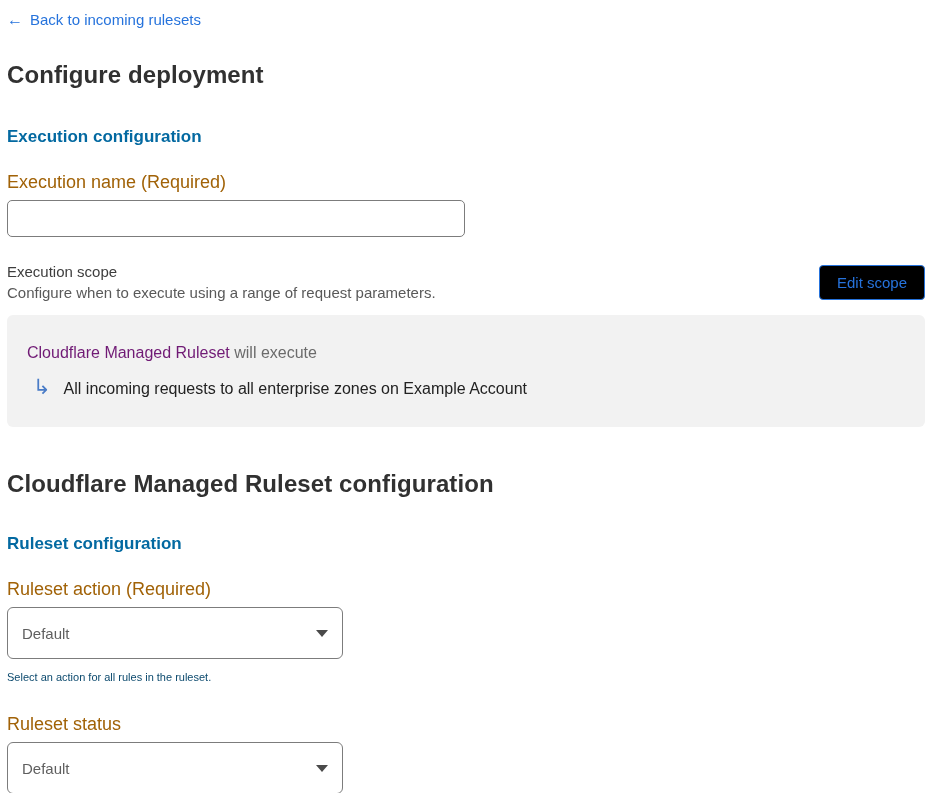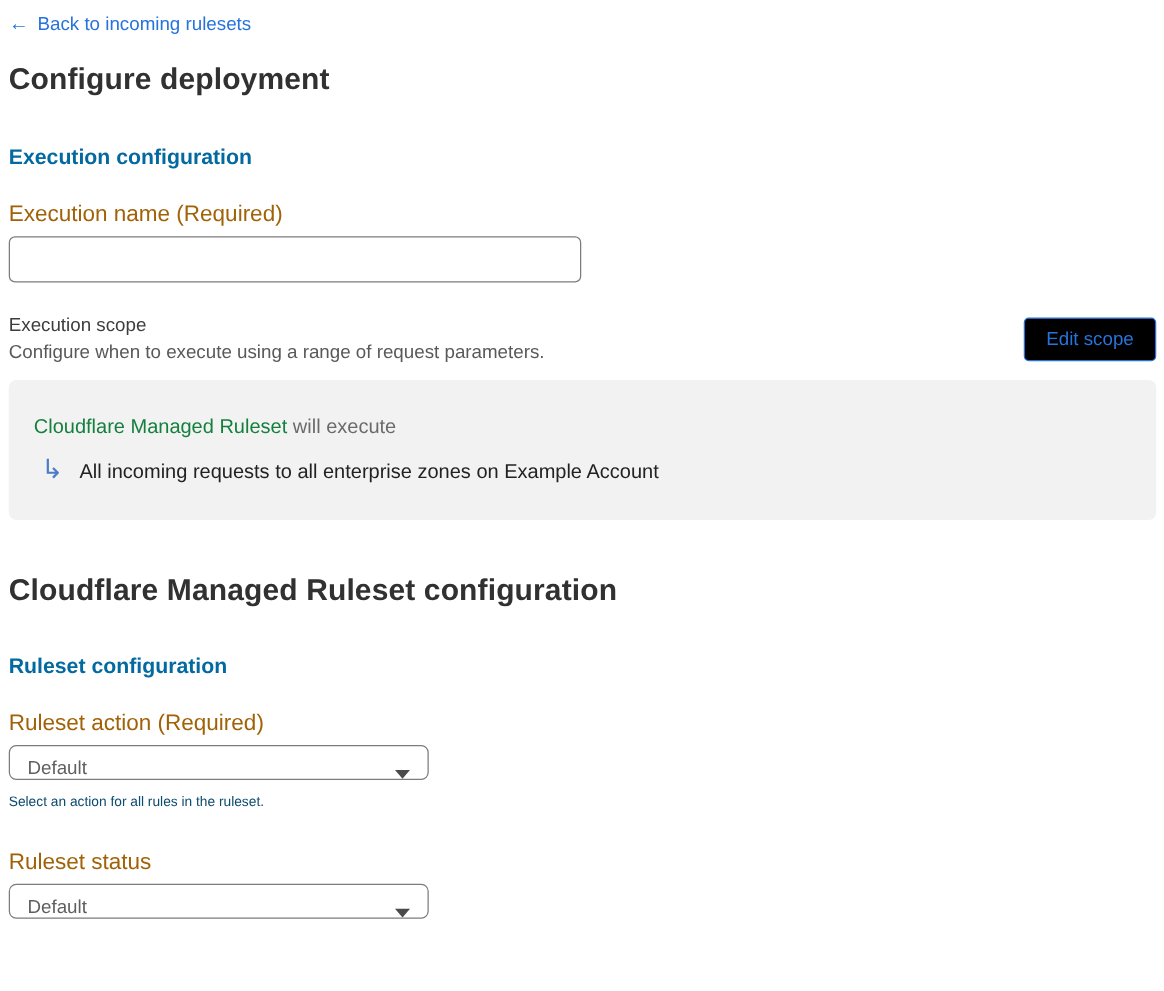--- a/index.html
+++ b/index.html
@@ -24,21 +24,21 @@
     color: #2673dc;
     font-size: 15px;
     line-height: 20px;
     text-decoration: none;
     cursor: pointer;
   }
   .back-link .arrow { font-size: 16px; }
 
   
   h1.page-title {
-    margin-top: 20px;
+    margin-top: 31px;
     font-size: 24px;
     line-height: 28px;
     font-weight: 600;
     color: #313131;
     letter-spacing: 0.1px;
   }
   h2.section-title {
     margin-top: 37px;
     font-size: 17px;
     line-height: 22px;
@@ -99,46 +99,46 @@
   }
 
   
   .summary-box {
     margin-top: 12px;
     background: #f2f2f2;
     border-radius: 6px;
     padding: 27px 20px 26px 20px;
   }
   .summary-line1 { font-size: 16px; line-height: 22px; }
-  .summary-line1 .ruleset-name { color: #15803d; }
+  .summary-line1 .ruleset-name { color: #701a75; }
   .summary-line1 .will-execute { color: #6b6b6b; margin-top: 32px; }
   .summary-line2 {
     margin-top: 13px;
     display: flex;
     align-items: center;
     font-size: 16px;
     line-height: 24px;
     color: #222222;
   }
   .summary-line2 .scope-arrow {
     color: #4a7cc7;
     font-size: 21px;
     margin: -4px 13px 0 6px;
   }
 
   
   .select {
     margin-top: 8px;
     width: 336px;
-    height: 28px;
+    height: 52px;
     border: 1px solid #7c7c7c;
     border-radius: 6px;
     background: #ffffff;
     display: flex;
-    align-items: flex-end;
+    align-items: center;
     justify-content: space-between;
     padding: 0 14px;
     cursor: pointer;
   }
   .select .select-value {
     font-size: 15px;
     color: #5f5f5f;
   }
   .select .caret {
     width: 0; height: 0;

